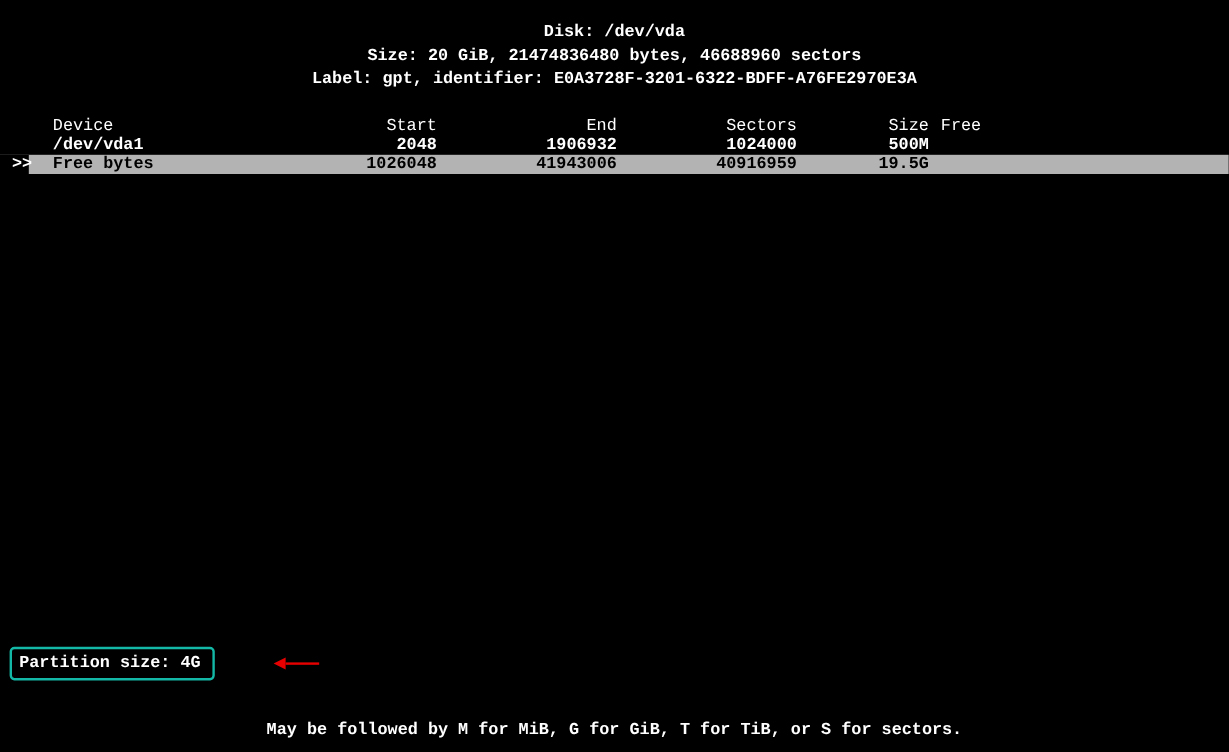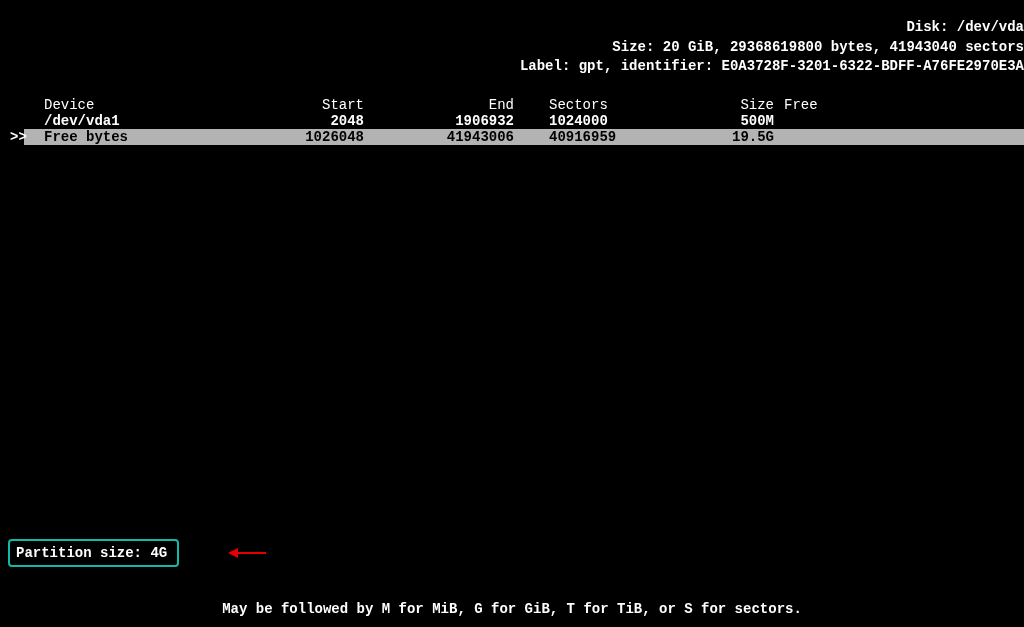--- a/index.html
+++ b/index.html
@@ -18,21 +18,20 @@
       overflow: hidden;
     }
     .header {
       text-align: center;
       padding-top: 18px;
       line-height: 1.4;
       font-weight: bold;
     }
     .header-line {
       white-space: pre;
-      text-align: right;
     }
     .table-wrapper {
       margin-top: 20px;
       width: 100%;
     }
     .table-header {
       display: flex;
       font-weight: normal;
       padding: 0;
     }
@@ -58,23 +57,22 @@
       text-align: right;
       flex-shrink: 0;
     }
     .end-col {
       width: 150px;
       text-align: right;
       flex-shrink: 0;
     }
     .sectors-col {
       width: 150px;
-      text-align: left;
+      text-align: right;
       flex-shrink: 0;
-      padding-left: 35px;
     }
     .size-col {
       width: 110px;
       text-align: right;
       flex-shrink: 0;
     }
     .type-col {
       width: 200px;
       text-align: left;
       padding-left: 10px;
@@ -129,21 +127,21 @@
       text-align: center;
       font-weight: bold;
       margin-top: 28px;
     }
   </style>
 </head>
 <body>
 
 <div class="header">
   <div class="header-line">Disk: /dev/vda</div>
-  <div class="header-line">Size: 20 GiB, 29368619800 bytes, 41943040 sectors</div>
+  <div class="header-line">Size: 20 GiB, 21474836480 bytes, 46688960 sectors</div>
   <div class="header-line">Label: gpt, identifier: E0A3728F-3201-6322-BDFF-A76FE2970E3A</div>
 </div>
 
 <div class="table-wrapper">
   <div class="table-header">
     <div class="selector-col"></div>
     <div class="device-col">Device</div>
     <div class="start-col">Start</div>
     <div class="end-col">End</div>
     <div class="sectors-col">Sectors</div>

